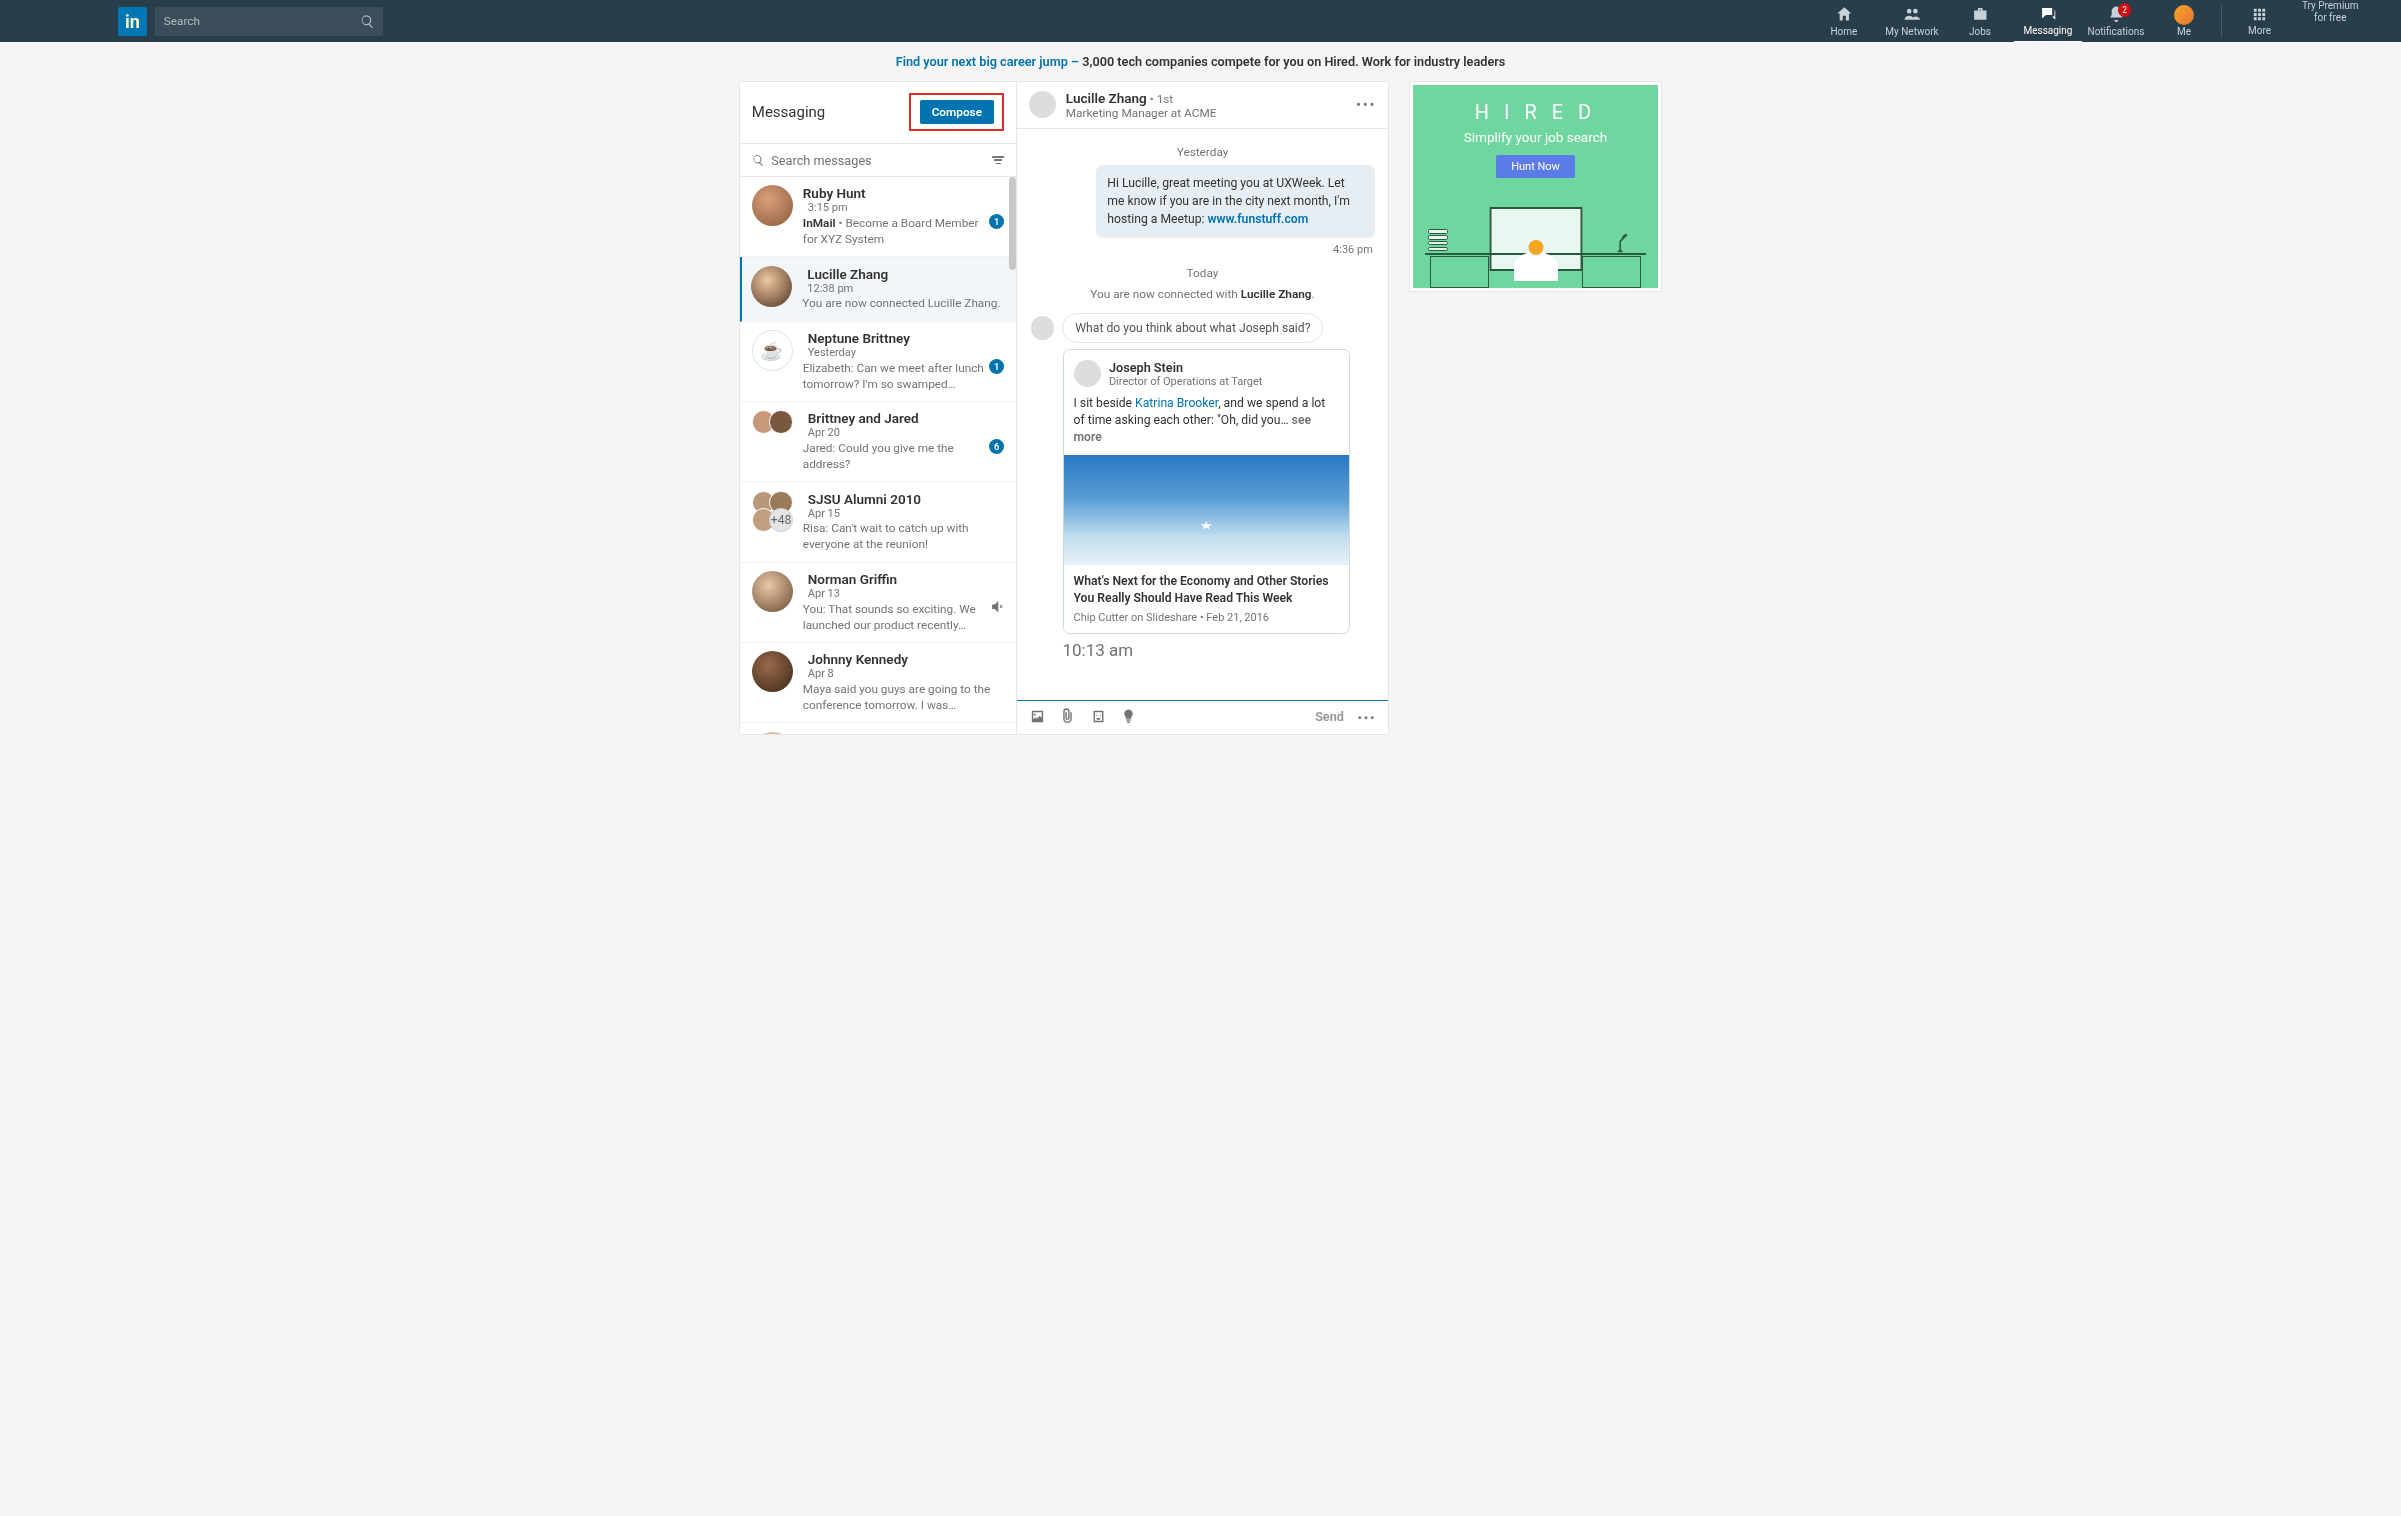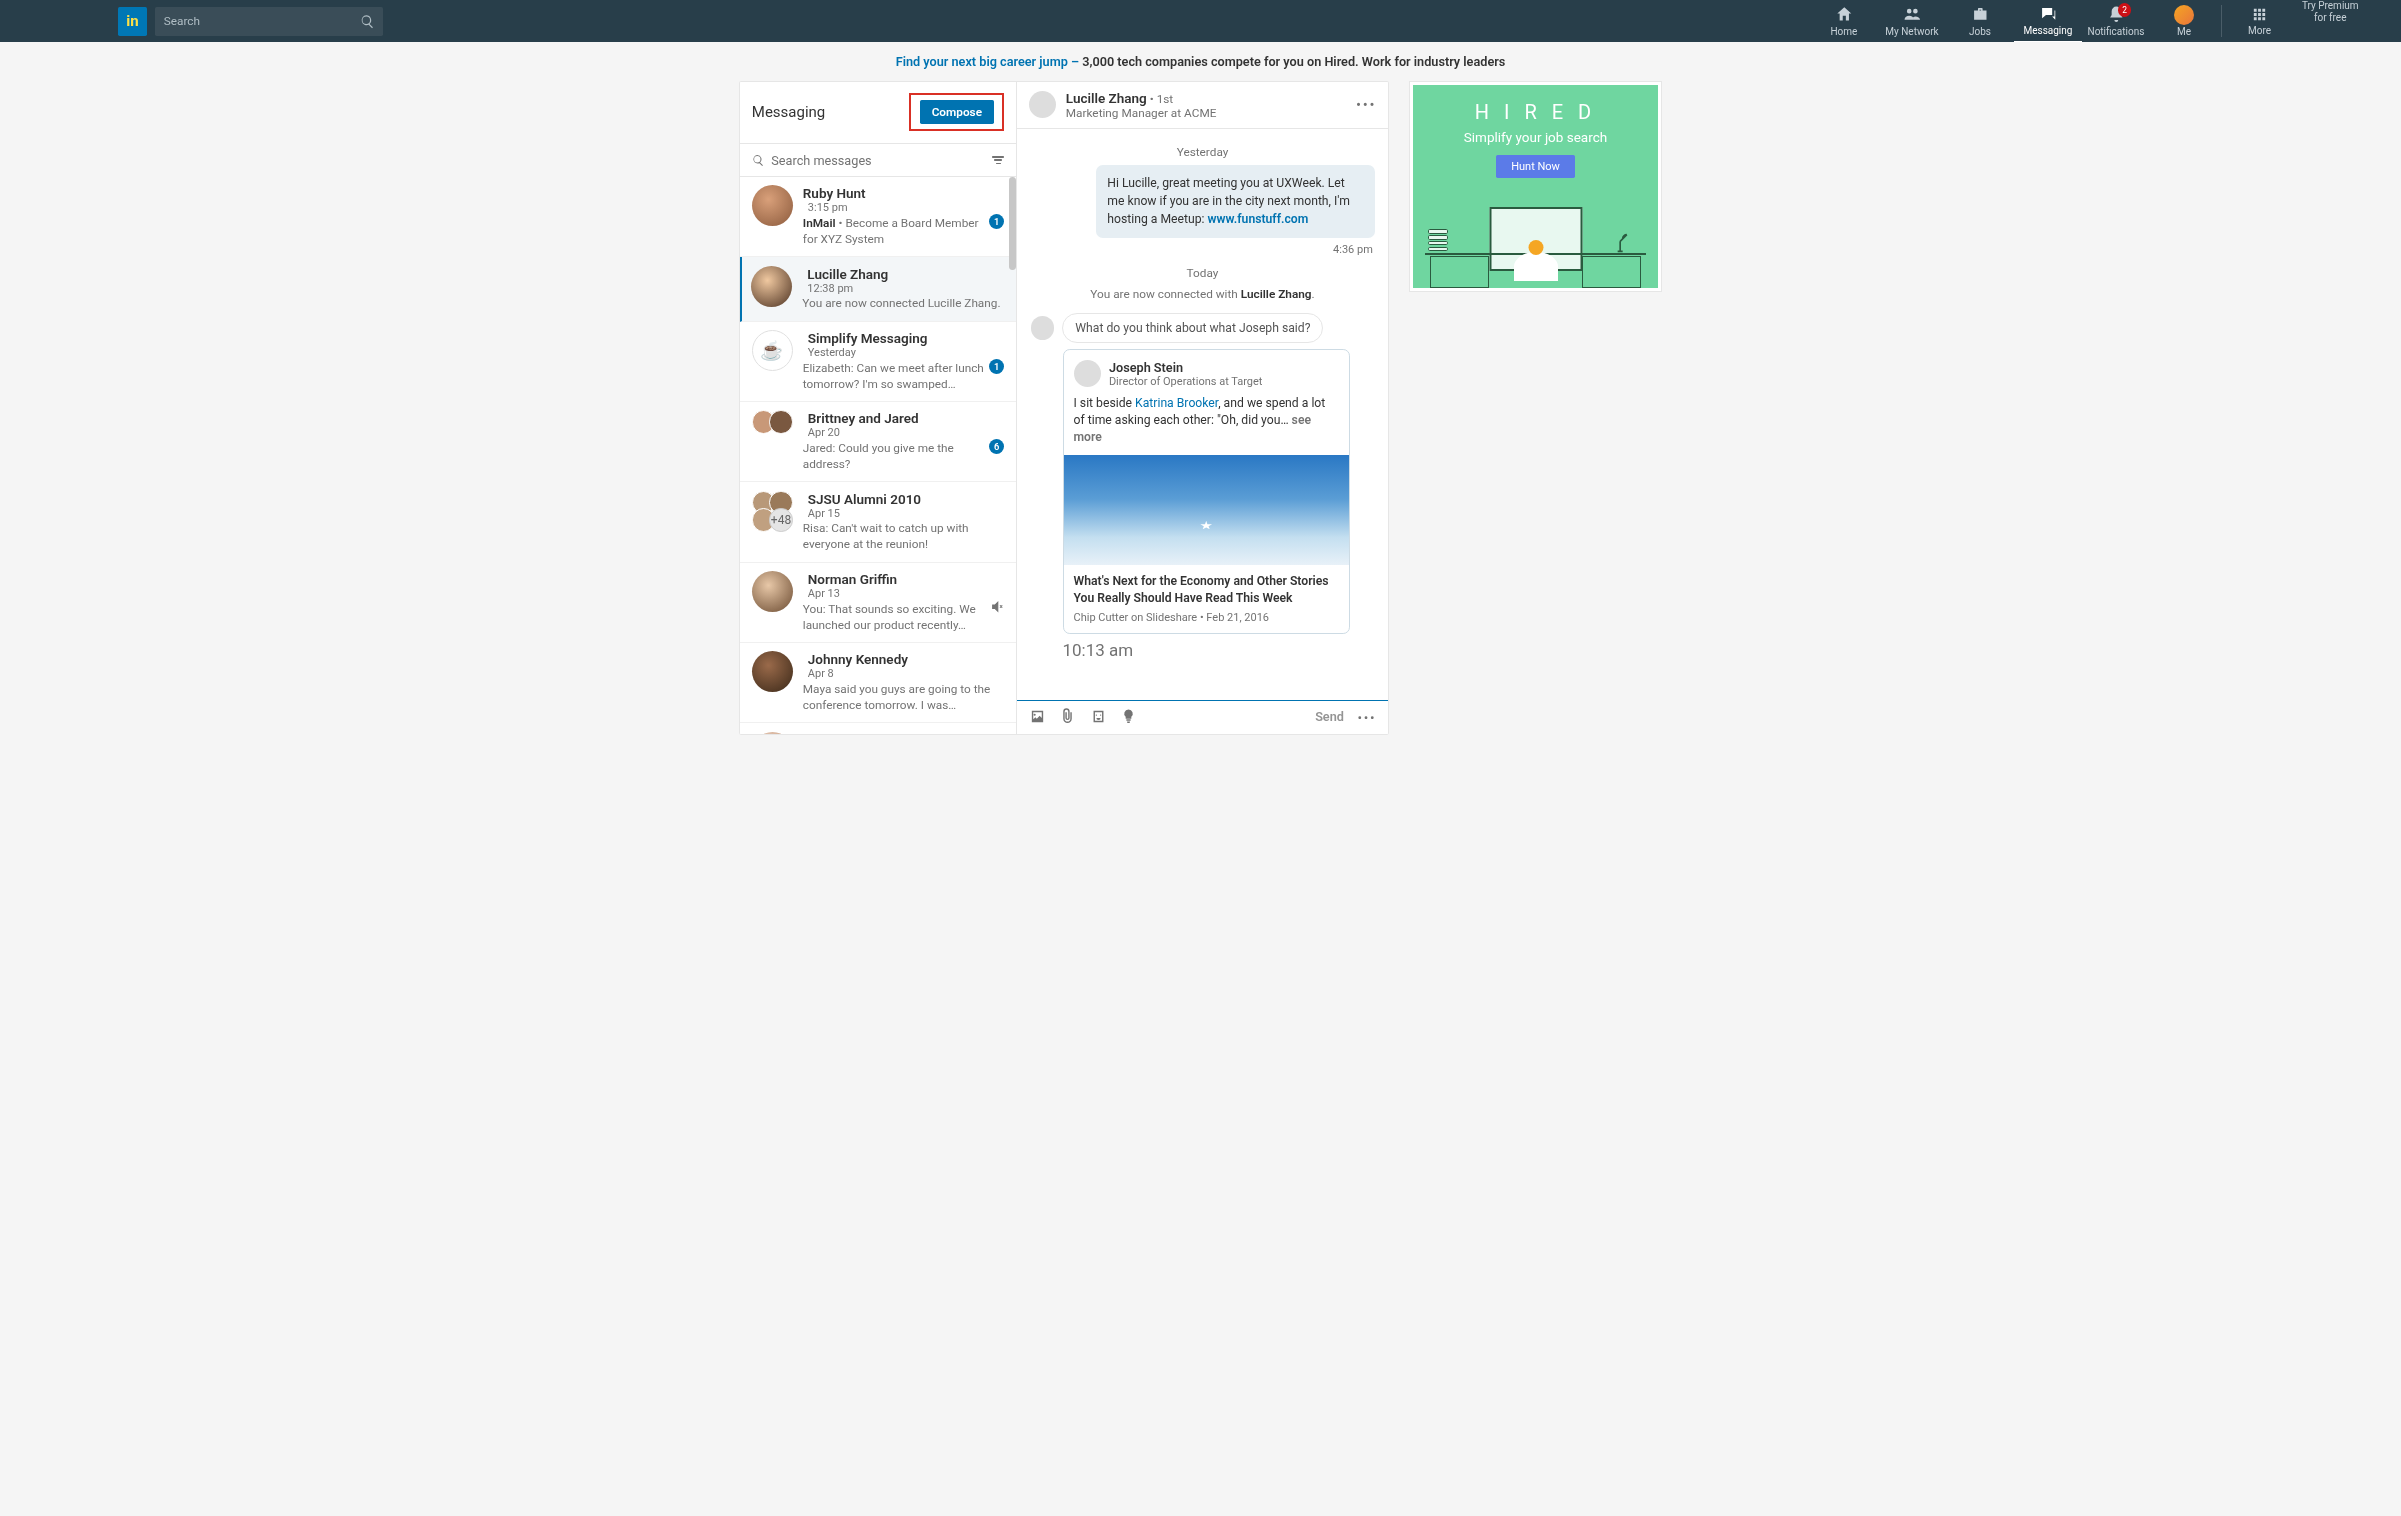--- a/index.html
+++ b/index.html
@@ -1,20 +1,20 @@
 <!DOCTYPE html>
 <html style="font-size:13.5px"><head>
 <meta charset="utf-8">
 <style>
   * { box-sizing: border-box; margin: 0; padding: 0; font-family: -apple-system, BlinkMacSystemFont, "Segoe UI", Roboto, Helvetica, Arial, sans-serif; }
   body { background: #f5f5f5; color: #333; }
   
   
   .header { background: #283e4a; height: 42px; display: flex; align-items: center; padding: 0 34px 0 118px; }
-  .logo { width: 29px; height: 29px; background: #0077b5; color: #fde047; display:flex; align-items:center; justify-content:center; border-radius:1.7px; font-weight:700; font-size:15px; margin-right:8.4px;}
+  .logo { width: 29px; height: 29px; background: #0077b5; color: #fef9c3; display:flex; align-items:center; justify-content:center; border-radius:1.7px; font-weight:700; font-size:18px; margin-right:8.4px;}
   .search-wrap { background: #3a4d58; border-radius:1.7px; height:29px; width:228px; display:flex; align-items:center; padding:0 8.4px; }
   .search-wrap input { flex:1; background:transparent; border:none; color:#fff; font-size:11.8px; outline:none;}
   .search-wrap input::placeholder{color:#b0bec5;}
   .search-wrap svg { fill:#b0bec5; }
   .nav { display:flex; margin-left:auto; height:42px;}
   .nav-item { width:68px; display:flex; flex-direction:column; align-items:center; justify-content:center; color:#c7d1d8; font-size:10px; cursor:pointer; position:relative;}
   .nav-item.active { border-bottom:1.7px solid #fff; color:#fff;}
   .nav-item svg { fill:#c7d1d8; margin-bottom:1.7px;}
   .nav-item.active svg { fill:#fff;}
   .nav-badge { position:absolute; top:3.4px; right:18.6px; background:#cc1016; color:#fff; border-radius:50%; width:13.5px;height:13.5px; font-size:8.4px; display:flex;align-items:center;justify-content:center;}
@@ -250,21 +250,21 @@
               <span class="convo-time">12:38 pm</span>
             </div>
             <div class="convo-preview">You are now connected Lucille Zhang.</div>
           </div>
         </div>
 
         <div class="convo">
           <div class="avatar av-neptune">☕</div>
           <div class="convo-body">
             <div class="convo-top">
-              <span class="convo-name">Simplify Messaging</span>
+              <span class="convo-name">Neptune Brittney</span>
               <span class="convo-time">Yesterday</span>
             </div>
             <div style="display:flex;align-items:flex-start;">
               <div class="convo-preview" style="flex:1;">Elizabeth: Can we meet after lunch tomorrow? I'm so swamped…</div>
               <span class="unread-badge">1</span>
             </div>
           </div>
         </div>
 
         <div class="convo">

